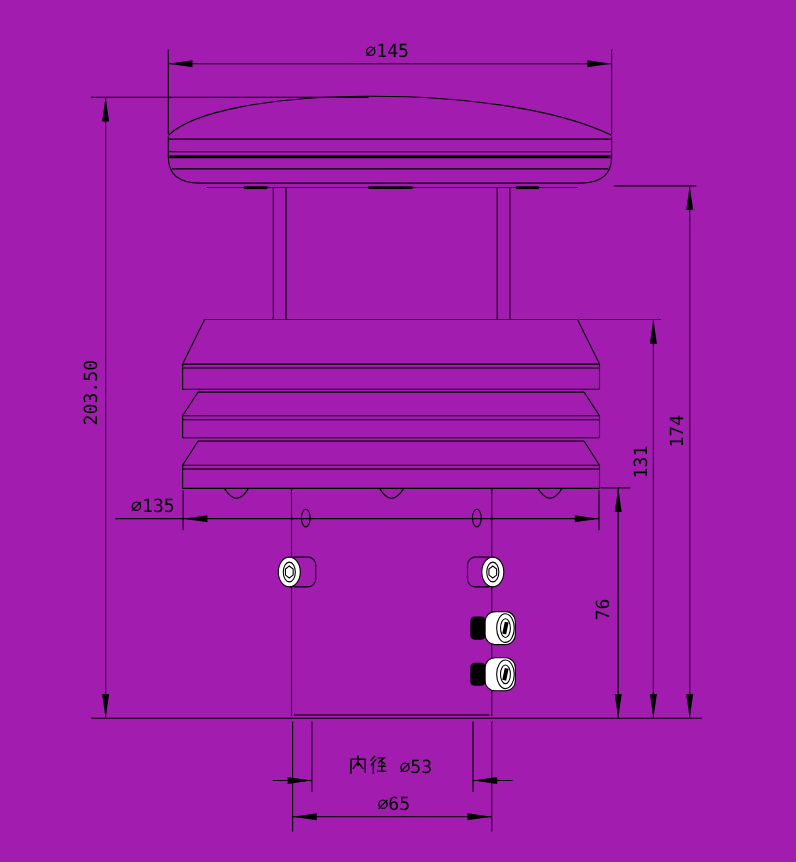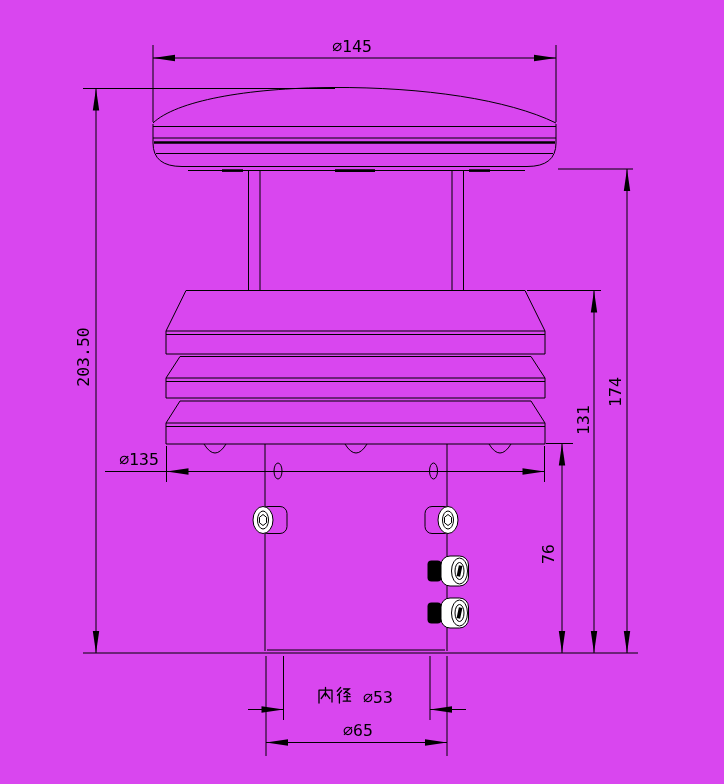--- a/index.html
+++ b/index.html
@@ -1,16 +1,16 @@
 <!DOCTYPE html>
 <html><head>
 <meta charset="utf-8">
 <style>
   html,body{margin:0;padding:0;background:#ffffff;width:724px;height:784px;overflow:hidden;}
-  #page{position:relative;width:724px;height:784px;background:#d946ef;}
+  #page{position:relative;width:724px;height:784px;background:#a21caf;}
   svg{position:absolute;left:0;top:0;}
   .ln{stroke:#000;stroke-width:1;fill:none;}
   .thick{stroke:#000;stroke-width:2.6;fill:none;}
   .glyph{stroke:#000;stroke-width:1.3;fill:none;stroke-linecap:round;}
   .arr{fill:#000;stroke:none;}
   .dim{font-family:"DejaVu Sans Mono","DejaVu Sans",monospace;font-size:16.5px;fill:#000;letter-spacing:0px;}
 </style>
 </head>
 <body>
 

